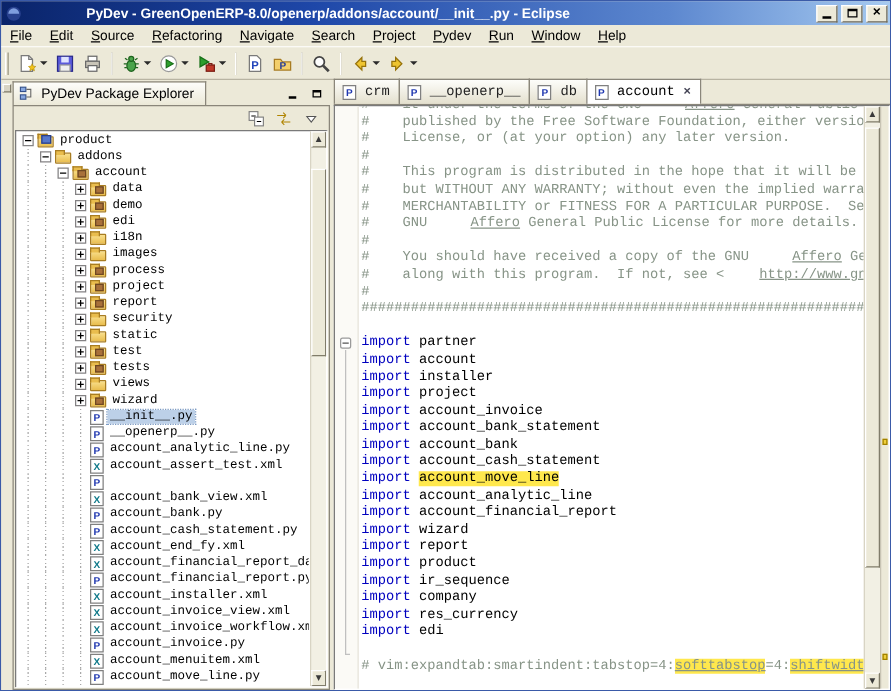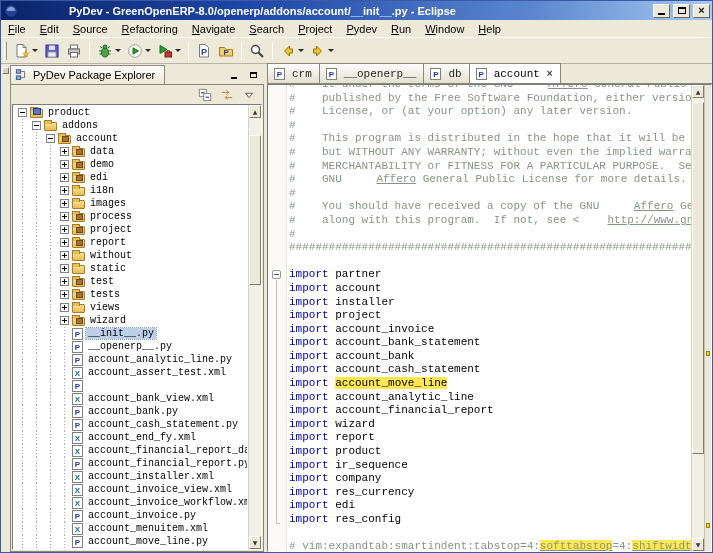--- a/index.html
+++ b/index.html
@@ -424,21 +424,21 @@
                 <span class="tlabel">report</span>
               </div>
               <div class="trow">
                 <span class="guide"></span>
                 <span class="guide"></span>
                 <span class="guide"></span>
                 <span class="tgl">
                   <span class="tglbox plus"></span>
                 </span>
                 <span class="ficon folder"></span>
-                <span class="tlabel">without</span>
+                <span class="tlabel">security</span>
               </div>
               <div class="trow">
                 <span class="guide"></span>
                 <span class="guide"></span>
                 <span class="guide"></span>
                 <span class="tgl">
                   <span class="tglbox plus"></span>
                 </span>
                 <span class="ficon folder"></span>
                 <span class="tlabel">static</span>
@@ -681,21 +681,20 @@
             <div class="cline"><span class="sg-k">import</span><span class="sg-p"> </span><span class="sg-h">account_move_line</span></div>
             <div class="cline"><span class="sg-k">import</span><span class="sg-p"> account_analytic_line</span></div>
             <div class="cline"><span class="sg-k">import</span><span class="sg-p"> account_financial_report</span></div>
             <div class="cline"><span class="sg-k">import</span><span class="sg-p"> wizard</span></div>
             <div class="cline"><span class="sg-k">import</span><span class="sg-p"> report</span></div>
             <div class="cline"><span class="sg-k">import</span><span class="sg-p"> product</span></div>
             <div class="cline"><span class="sg-k">import</span><span class="sg-p"> ir_sequence</span></div>
             <div class="cline"><span class="sg-k">import</span><span class="sg-p"> company</span></div>
             <div class="cline"><span class="sg-k">import</span><span class="sg-p"> res_currency</span></div>
             <div class="cline"><span class="sg-k">import</span><span class="sg-p"> edi</span></div>
-            <div class="cline"><span class="sg-k">import</span><span class="sg-p"> res_config</span></div>
             <div class="cline">&nbsp;</div>
             <div class="cline"><span class="sg-c"># vim:expandtab:smartindent:tabstop=4:</span><span class="sg-ch">softtabstop</span><span class="sg-c">=4:</span><span class="sg-ch">shiftwidth</span></div>
           </div>
         <div class="vsb evsb">
           <span class="sb-btn">▲</span>
           <span class="sb-track">
             <span class="sb-thumb" style="top:1%;height:80%;"></span>
           </span>
           <span class="sb-btn">▼</span>
         </div>

